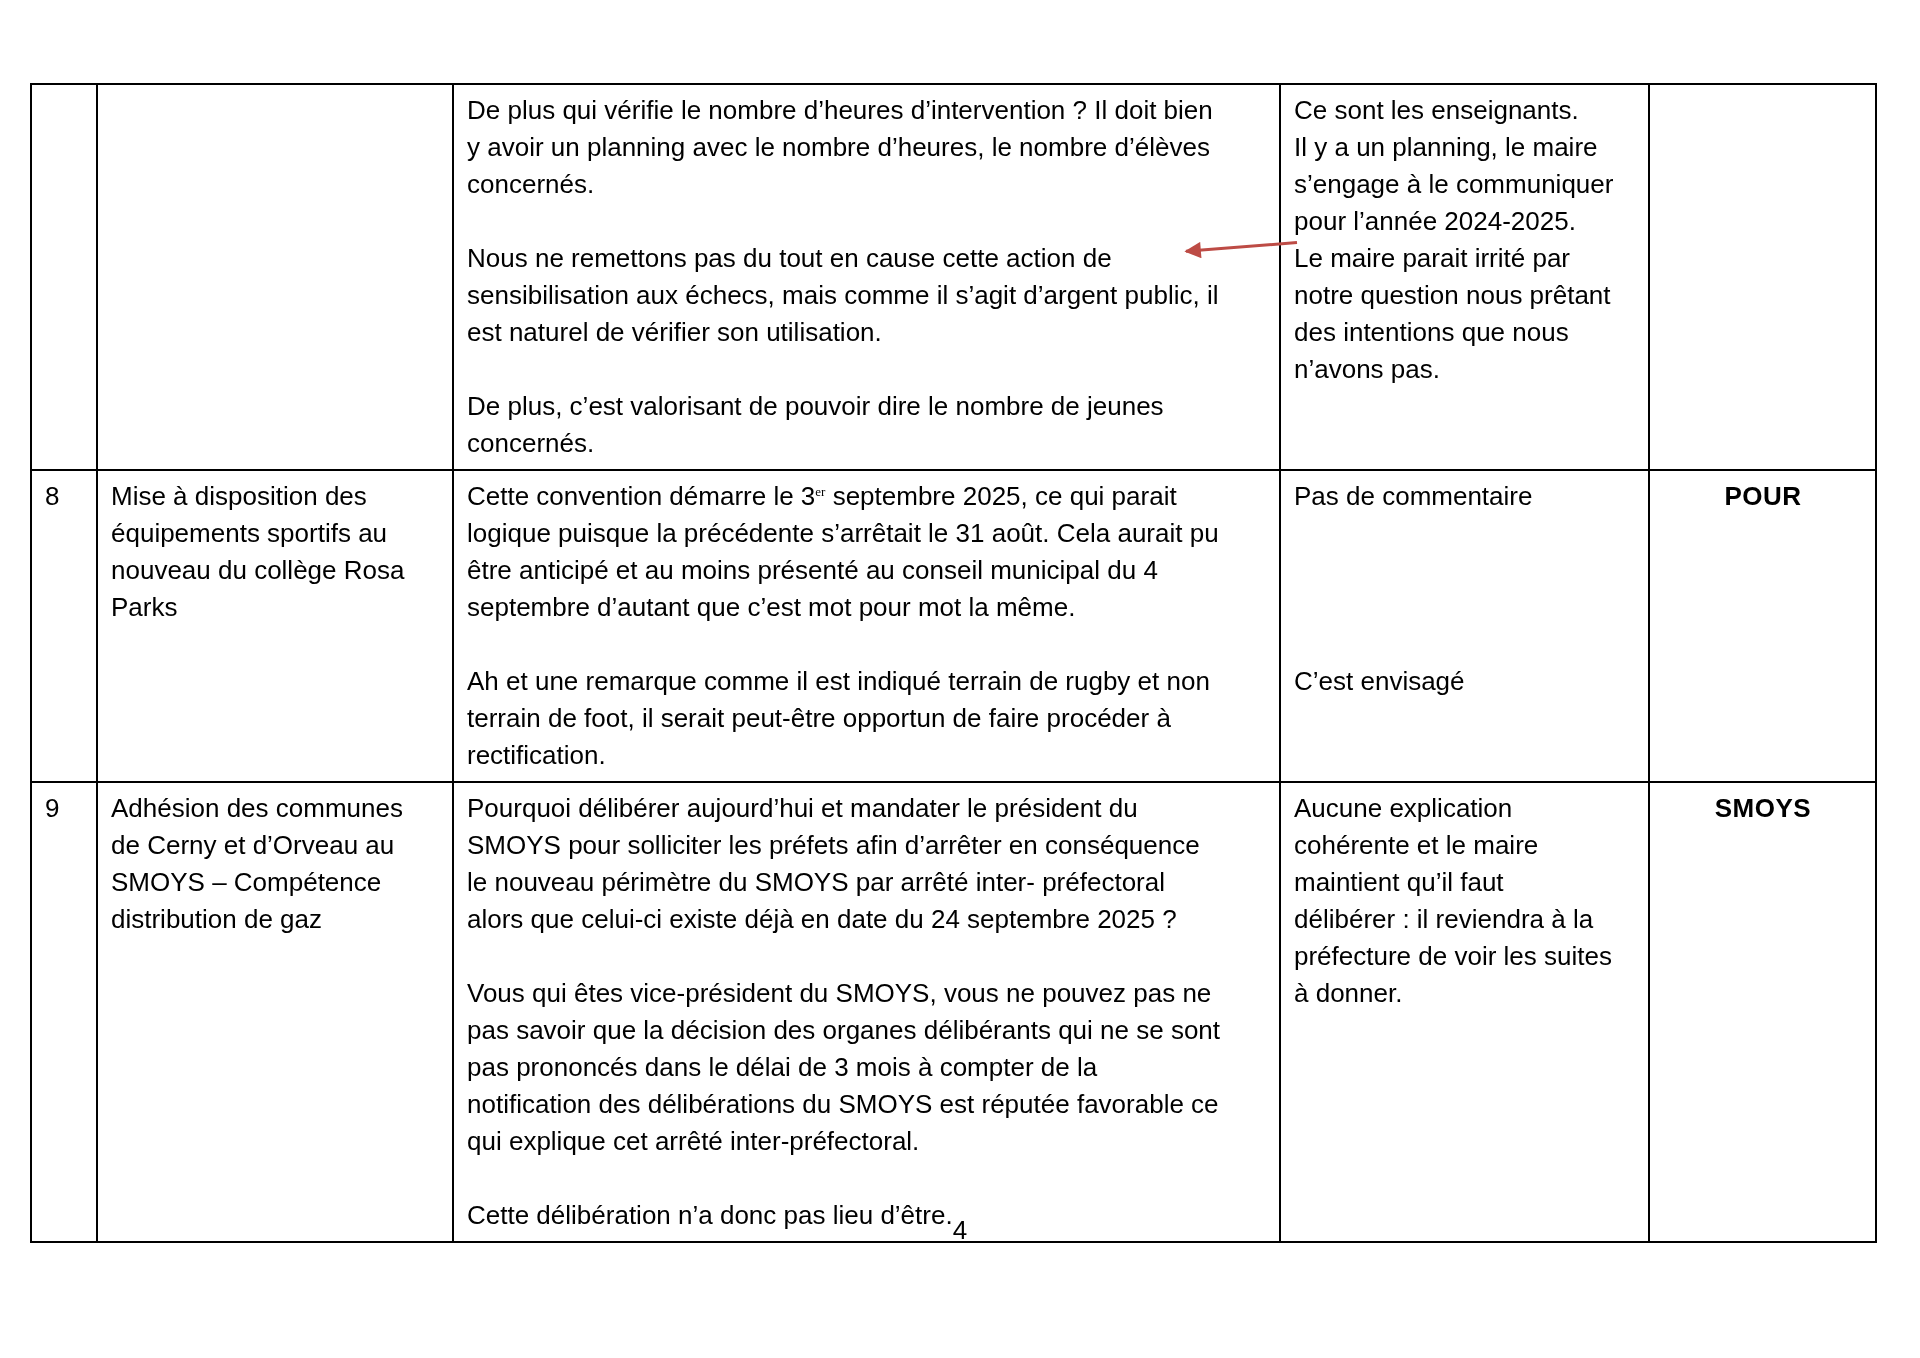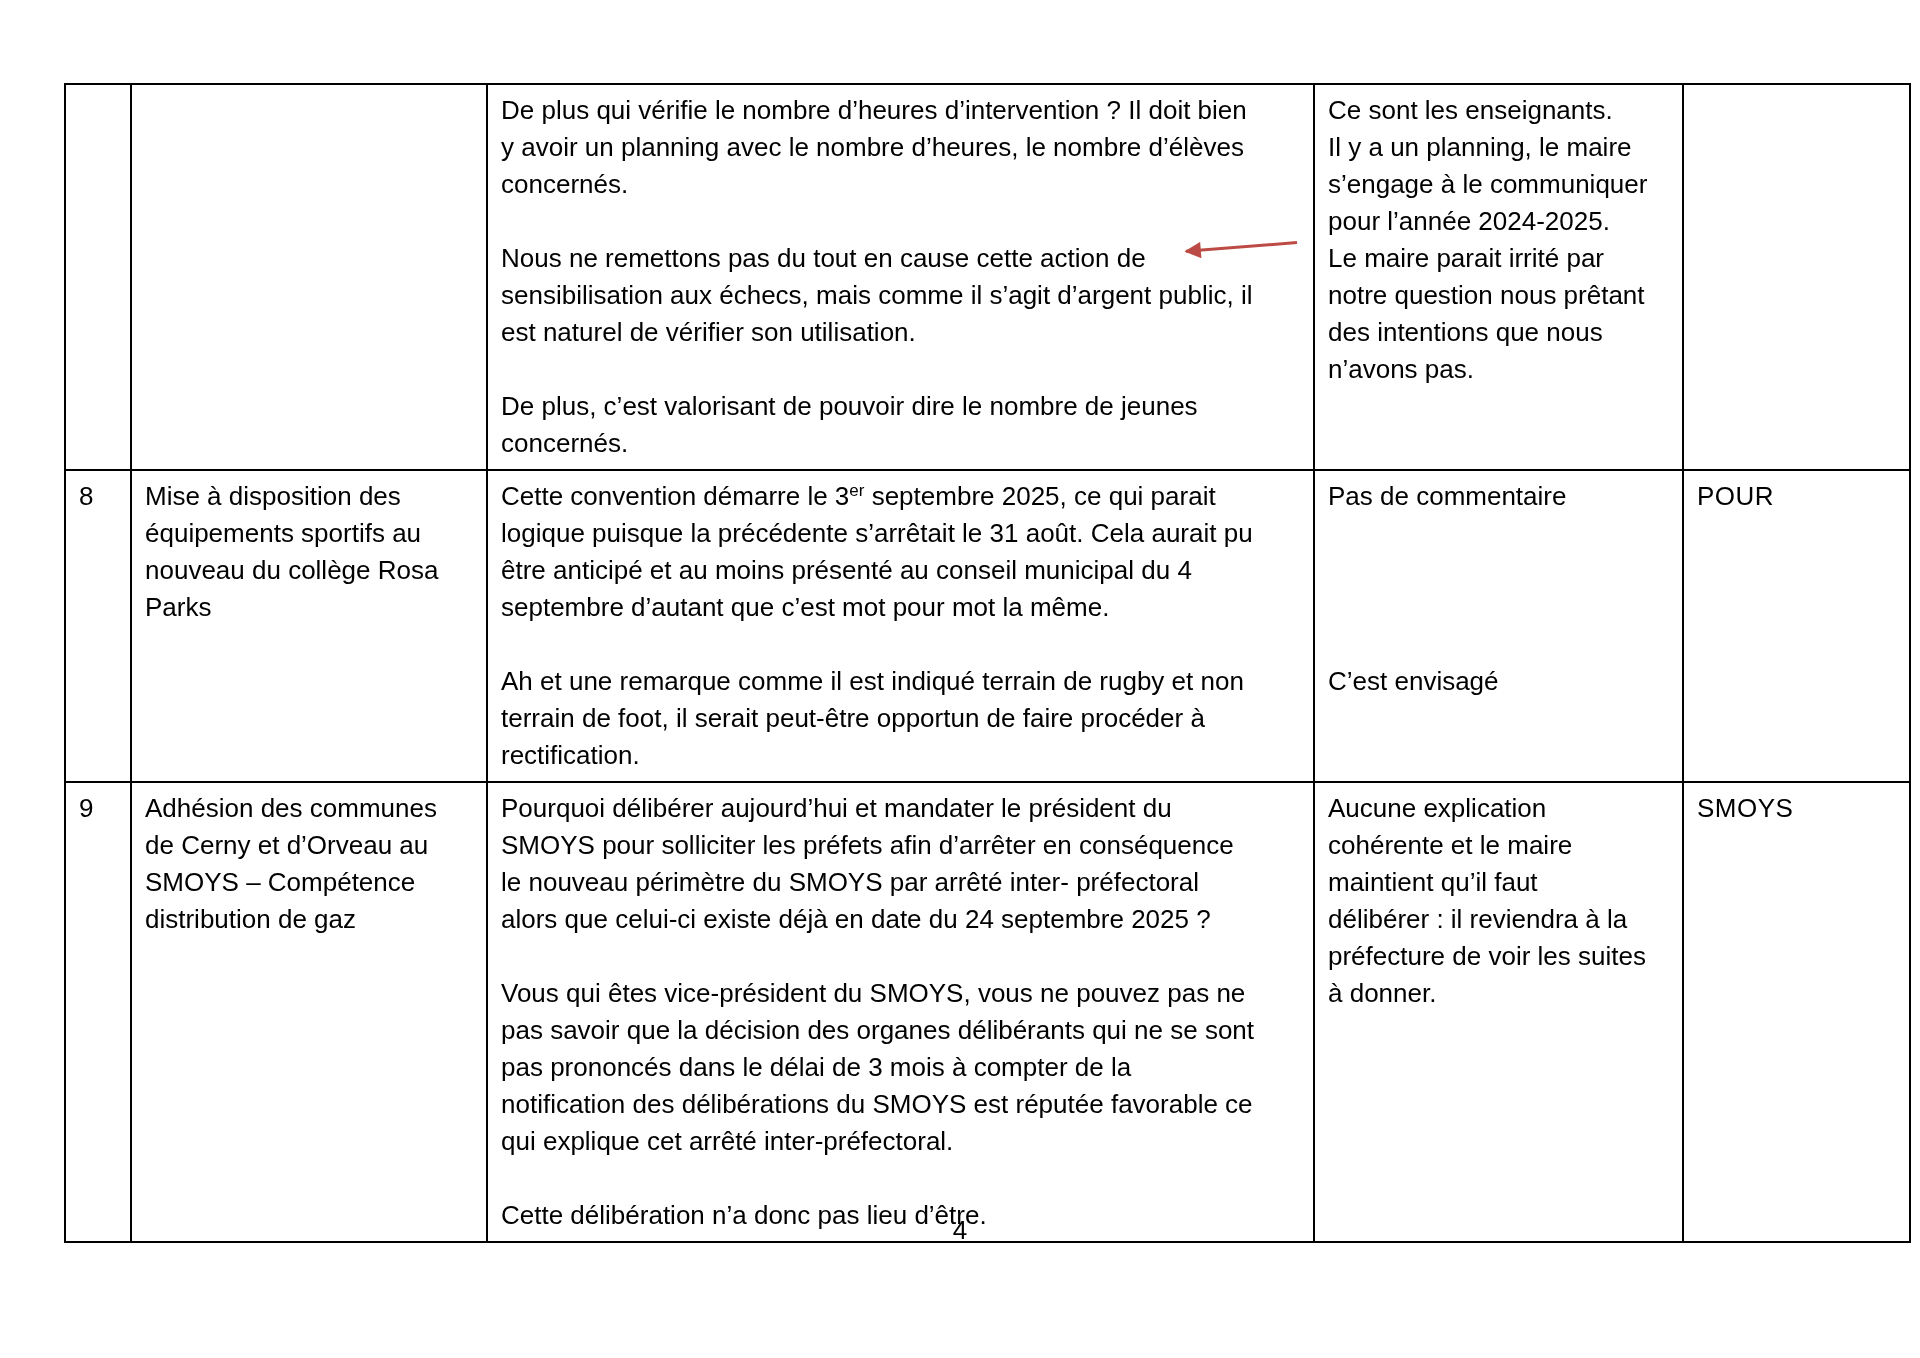--- a/index.html
+++ b/index.html
@@ -10,50 +10,52 @@
   .page {
     position: relative;
     width: 1920px;
     height: 1358px;
     background: #ffffff;
     font-family: "Liberation Sans", sans-serif;
     color: #000000;
   }
   table.grid {
     position: absolute;
-    left: 64px;
+    left: 30px;
     top: 83px;
     width: 1845px;
     border-collapse: collapse;
     table-layout: fixed;
   }
   table.grid td {
     border: 2px solid #000000;
     vertical-align: top;
     padding: 7px 12px 7px 13px;
     font-size: 26px;
     line-height: 37px;
     white-space: pre-line;
     overflow: hidden;
     word-wrap: break-word;
   }
   td.cell-num {
     padding-left: 14px;
   }
   td.cell-vote {
     vertical-align: middle;
-    font-weight: normal;
+    text-align: center;
+    font-weight: bold;
     font-size: 28px;
     white-space: normal;
     letter-spacing: 0.5px;
   }
   sup.ord {
-    font-size: 17px;
+    font-size: 13px;
     line-height: 0;
     vertical-align: 9px;
+    font-family: Liberation Serif, serif;
   }
   .arrow-overlay {
     position: absolute;
     left: 1168px;
     top: 228px;
     width: 145px;
     height: 40px;
     overflow: visible;
   }
   .page-number {

